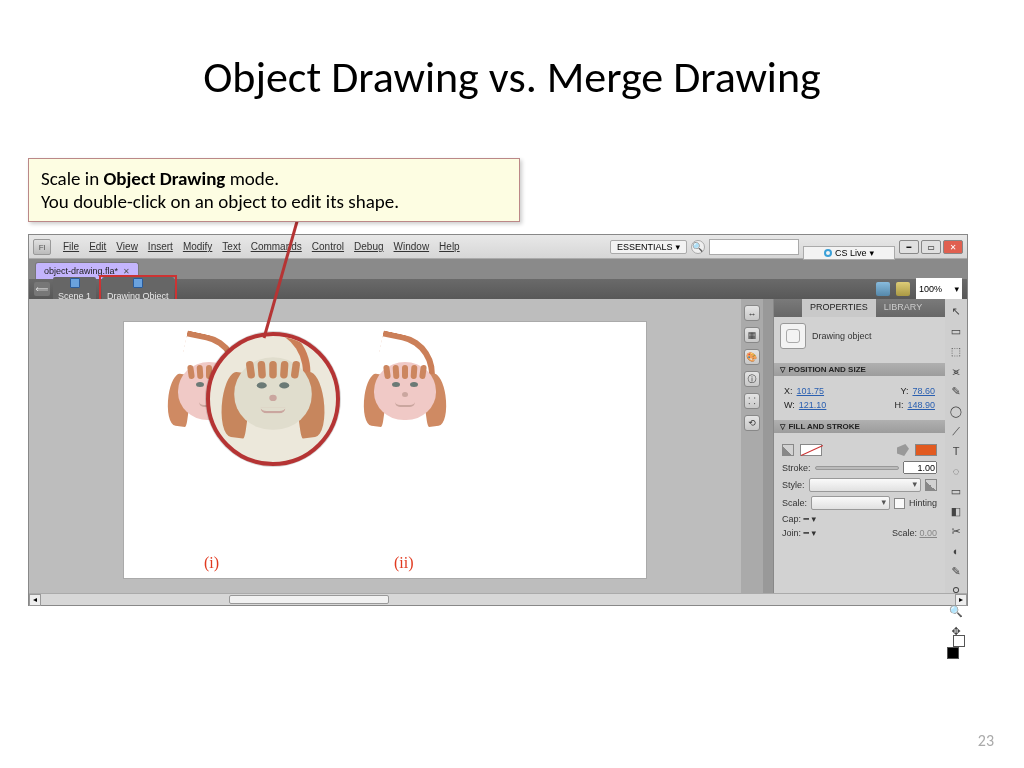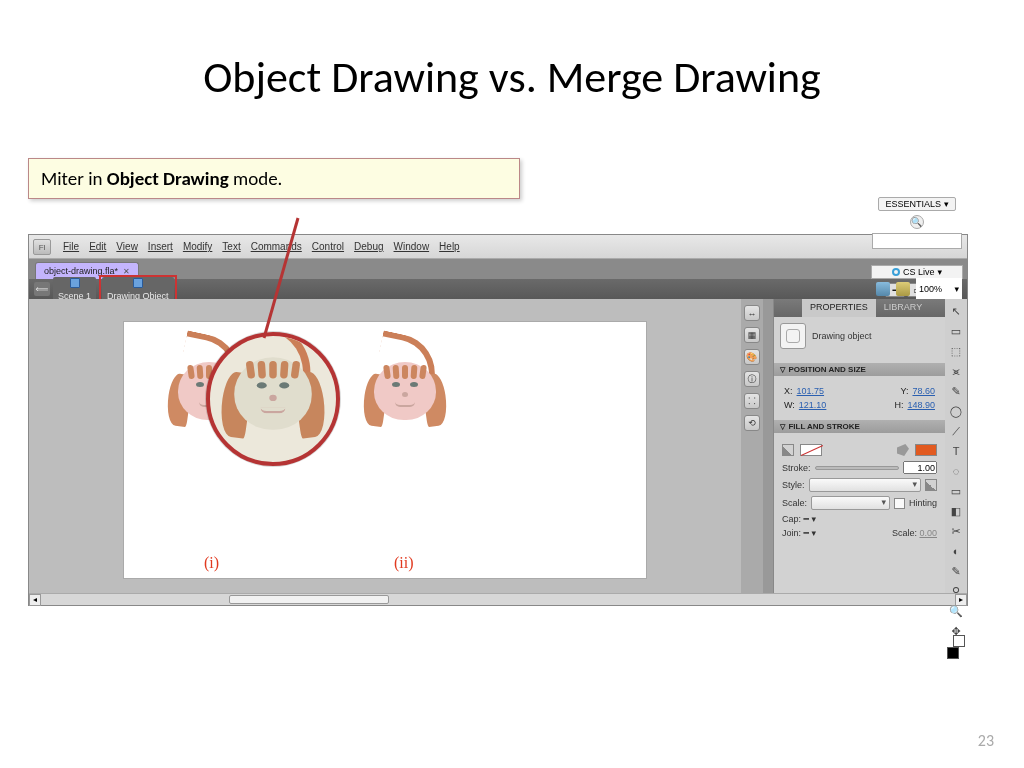--- a/index.html
+++ b/index.html
@@ -10,21 +10,21 @@
   .page-num { position: absolute; bottom: 18px; right: 30px; color: #aaa; font-size: 16px; }
 
   
   .app { position: absolute; top: 234px; left: 28px; width: 940px; height: 372px; background: #bdbdbd; border: 1px solid #888; font-family: Tahoma, Arial, sans-serif; }
 
   
   .menubar { height: 24px; background: linear-gradient(#e8e8e8,#d6d6d6); font-size: 10px; display: flex; align-items: center; gap: 2px; padding: 0 4px; border-bottom: 1px solid #aaa; }
   .fl-logo { width: 18px; height: 16px; background: linear-gradient(#e0e0e0,#bbb); border: 1px solid #999; border-radius: 2px; font-size: 8px; text-align: center; line-height: 15px; color: #555; margin-right: 6px; }
   .menu-item { padding: 2px 4px; color: #333; cursor: default; }
   .menu-item u { text-decoration: underline; }
-  .menubar-right { margin-left: auto; display: flex; align-items: center; gap: 4px; font-size: 9px; flex-direction: column; }
+  .menubar-right { margin-left: auto; display: flex; align-items: center; gap: 4px; font-size: 9px; }
   .workspace-btn { background: #f3f3f3; border: 1px solid #aaa; padding: 1px 6px; border-radius: 2px; display: flex; align-items: center; gap: 3px; }
   .search-box { width: 90px; height: 16px; background: #fff; border: 1px solid #aaa; }
   .cs-live { background: #f3f3f3; border: 1px solid #aaa; padding: 1px 20px; display:flex; align-items:center; gap:3px;margin-top:12px; }
   .cs-live .dot { width:8px; height:8px; border-radius:50%; border:2px solid #3aa0d8; }
   .win-btns { display: flex; gap: 2px; }
   .wbtn { width: 20px; height: 14px; font-size: 8px; text-align:center; line-height:13px; border-radius:2px; border:1px solid #888; }
   .wmin{background:#e0e0e0;} .wmax{background:#e0e0e0;} .wclose{background:#e06050;color:#fff;}
 
   
   .tabbar { height: 20px; background: #8a8a8a; display: flex; align-items: flex-end; padding-left: 6px; }
@@ -118,22 +118,23 @@
   .magnifier .face .head{background:#e0ddcd;}
   .magnifier .face .hairL,.magnifier .face .hairR,.magnifier .face .bang{background:#c7865d;}
 </style>
 </head>
 <body>
 
 <h1 class="slide-title">Object Drawing vs. Merge Drawing</h1>
 
 <div class="callout">
   <div>
-    <span>Miter in </span><b>Object Drawing</b><span> mode.</span>
-  </div>
+    <span>Scale in </span><b>Object Drawing</b><span> mode.</span>
+  </div>
+  <div>You double-click on an object to edit its shape.</div>
 </div>
 
 <svg class="pointer-line" style="top:214px;left:168px" width="160" height="140">
   <line x1="130" y1="4" x2="96" y2="124" stroke="#b53434" stroke-width="3"></line>
 </svg>
 
 <div class="app">
 
   <div class="menubar">
     <div class="fl-logo">Fl</div>

